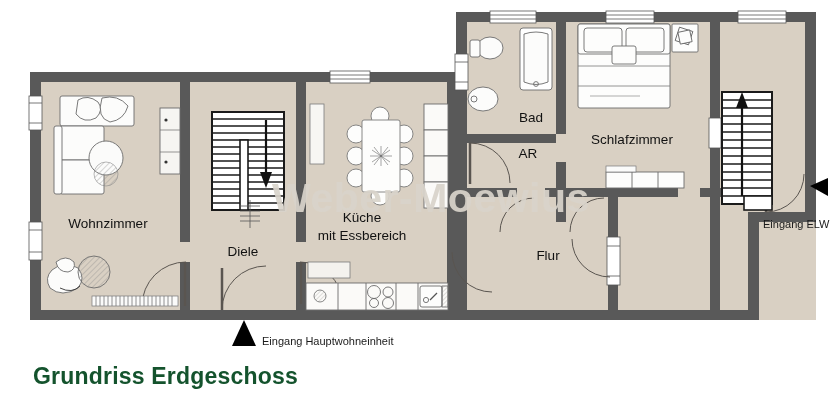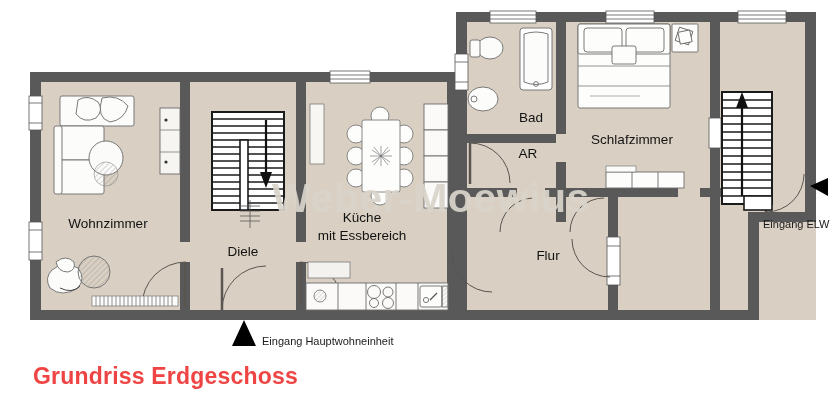--- a/index.html
+++ b/index.html
@@ -44,21 +44,21 @@
     opacity: 0.92;
     letter-spacing: 0.5px;
   }
   .plan-title {
     position: absolute;
     left: 33px;
     top: 363px;
     font-family: "Liberation Sans", sans-serif;
     font-size: 23px;
     font-weight: 700;
-    color: #ef4444;
+    color: #14532d;
     letter-spacing: 0.2px;
     white-space: nowrap;
   }
 </style>
 </head>
 <body>
 
 <div id="plan-root">
   <svg class="plan" viewBox="0 0 835 400">
     <defs>

